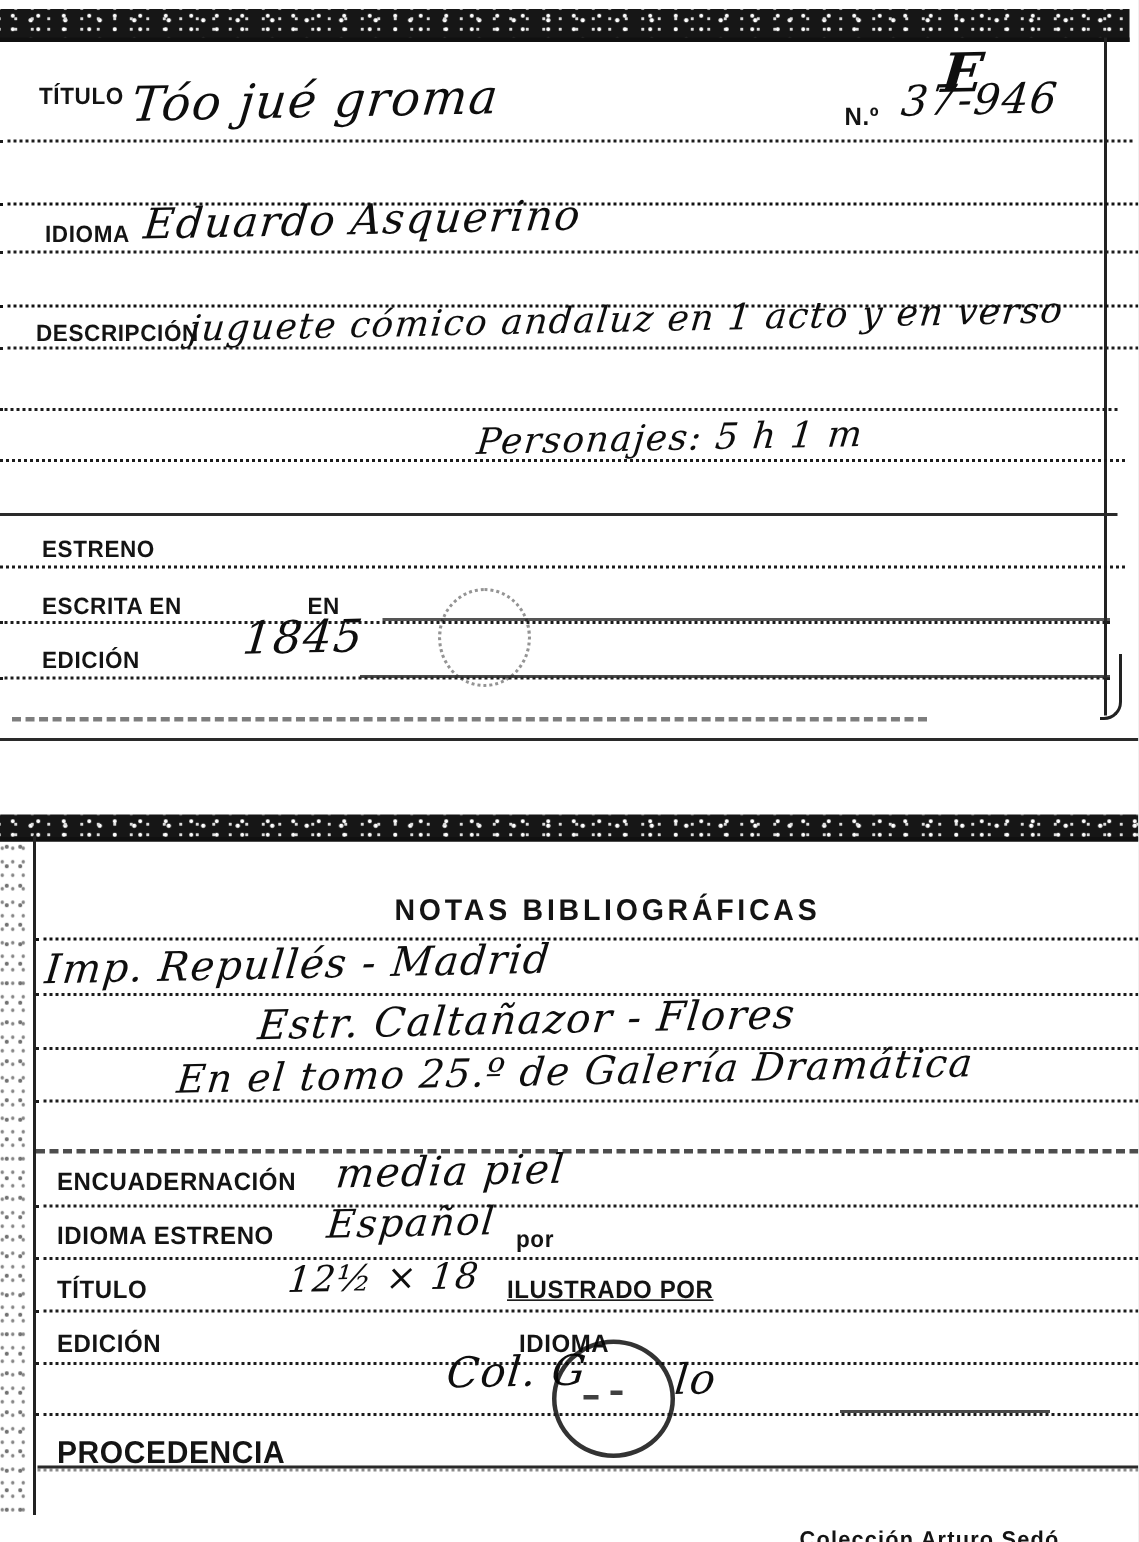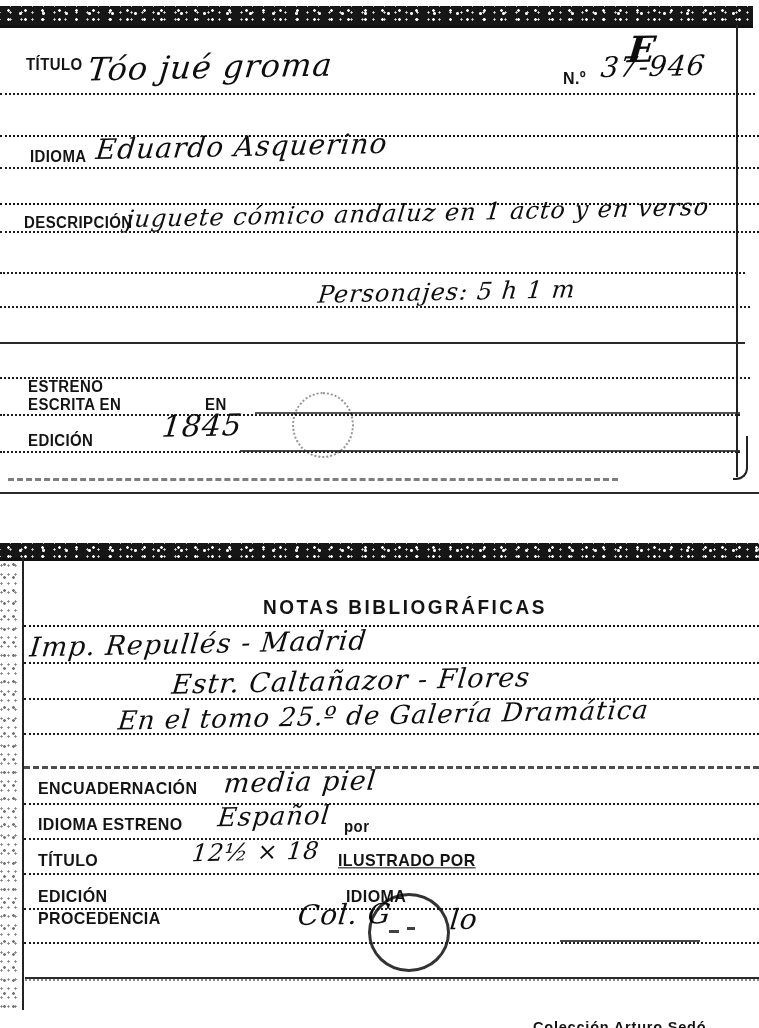--- a/index.html
+++ b/index.html
@@ -70,21 +70,21 @@
     <div class="lbl" style="left:24px;top:214px;">DESCRIPCIÓN</div>
     <div class="hand" style="left:126px;top:199px;font-size:24px;">juguete cómico andaluz en 1 acto y en verso</div>
     <div class="rl" style="left:0;top:231px;width:759px;"></div>
 
     <div class="rl" style="left:0;top:272px;width:745px;"></div>
     <div class="hand" style="left:318px;top:278px;font-size:24px;">Personajes: 5 h 1 m</div>
     <div class="rl" style="left:0;top:306px;width:750px;"></div>
 
     <div class="rl solid" style="left:0;top:342px;width:745px;"></div>
 
-    <div class="lbl" style="left:28px;top:358px;margin-top:20px;">ESTRENO</div>
+    <div class="lbl" style="left:28px;top:358px;">ESTRENO</div>
     <div class="rl" style="left:0;top:377px;width:750px;"></div>
 
     <div class="lbl" style="left:28px;top:396px;">ESCRITA EN</div>
     <div class="lbl" style="left:205px;top:396px;">EN</div>
     <div class="rl" style="left:0;top:414px;width:740px;"></div>
     <div class="rl solid" style="left:255px;top:412px;width:485px;opacity:.8;"></div>
     <div class="stamp faint" style="left:292px;top:392px;width:58px;height:62px;"></div>
 
     <div class="lbl" style="left:28px;top:432px;">EDICIÓN</div>
     <div class="hand" style="left:162px;top:408px;font-size:30px;">1845</div>
@@ -129,21 +129,21 @@
 
     <div class="lbl" style="left:38px;top:852px;font-size:16px;">TÍTULO</div>
     <div class="hand" style="left:192px;top:838px;font-size:24px;">12½ × 18</div>
     <div class="lbl" style="left:338px;top:852px;font-size:16px;text-decoration:underline;">ILUSTRADO POR</div>
     <div class="rl" style="left:24px;top:873px;width:735px;"></div>
 
     <div class="lbl" style="left:38px;top:888px;font-size:16px;">EDICIÓN</div>
     <div class="lbl" style="left:346px;top:888px;font-size:16px;">IDIOMA</div>
     <div class="rl" style="left:24px;top:908px;width:735px;"></div>
 
-    <div class="lbl" style="left:38px;top:910px;font-size:16px;">PROCEDENCIA</div>
+    <div class="lbl" style="left:38px;top:958px;font-size:20px;">PROCEDENCIA</div>
     <div class="hand" style="left:298px;top:898px;font-size:28px;">Col. G</div>
     <div class="hand" style="left:450px;top:903px;font-size:28px;">lo</div>
     <div class="stamp dark" style="left:368px;top:893px;width:76px;height:73px;">
       <span class="mark" style="left:18px;top:34px;width:10px;height:3px;"></span>
       <span class="mark" style="left:36px;top:31px;width:8px;height:3px;"></span>
     </div>
     <div class="rl" style="left:24px;top:942px;width:735px;"></div>
     <div class="rl solid" style="left:560px;top:940px;width:140px;opacity:.85;"></div>
 
     <div class="rl solid" style="left:25px;top:977px;width:734px;"></div>

